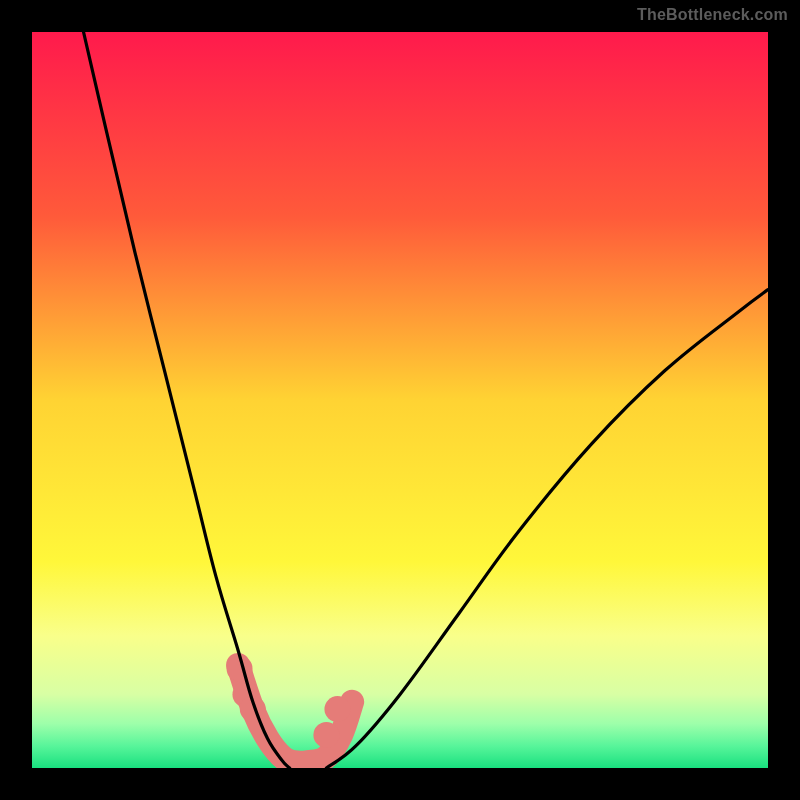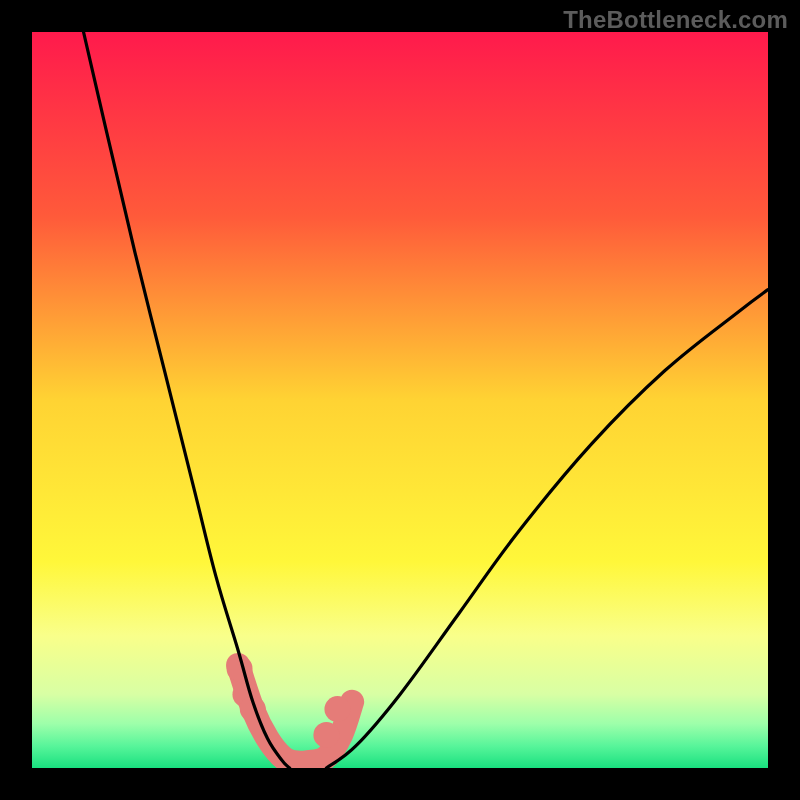--- a/index.html
+++ b/index.html
@@ -29,21 +29,21 @@
   svg {
     position: absolute;
     left: 0;
     top: 0;
   }
   .watermark {
     position: absolute;
     top: 6px;
     right: 12px;
     font-family: Arial, Helvetica, sans-serif;
-    font-size: 24px;
+    font-size: 16px;
     font-weight: 600;
     color: #5c5c5c;
     letter-spacing: 0.2px;
     margin-left: 32px;
   }
 </style>
 </head>
 <body>
 
 <div class="frame">

